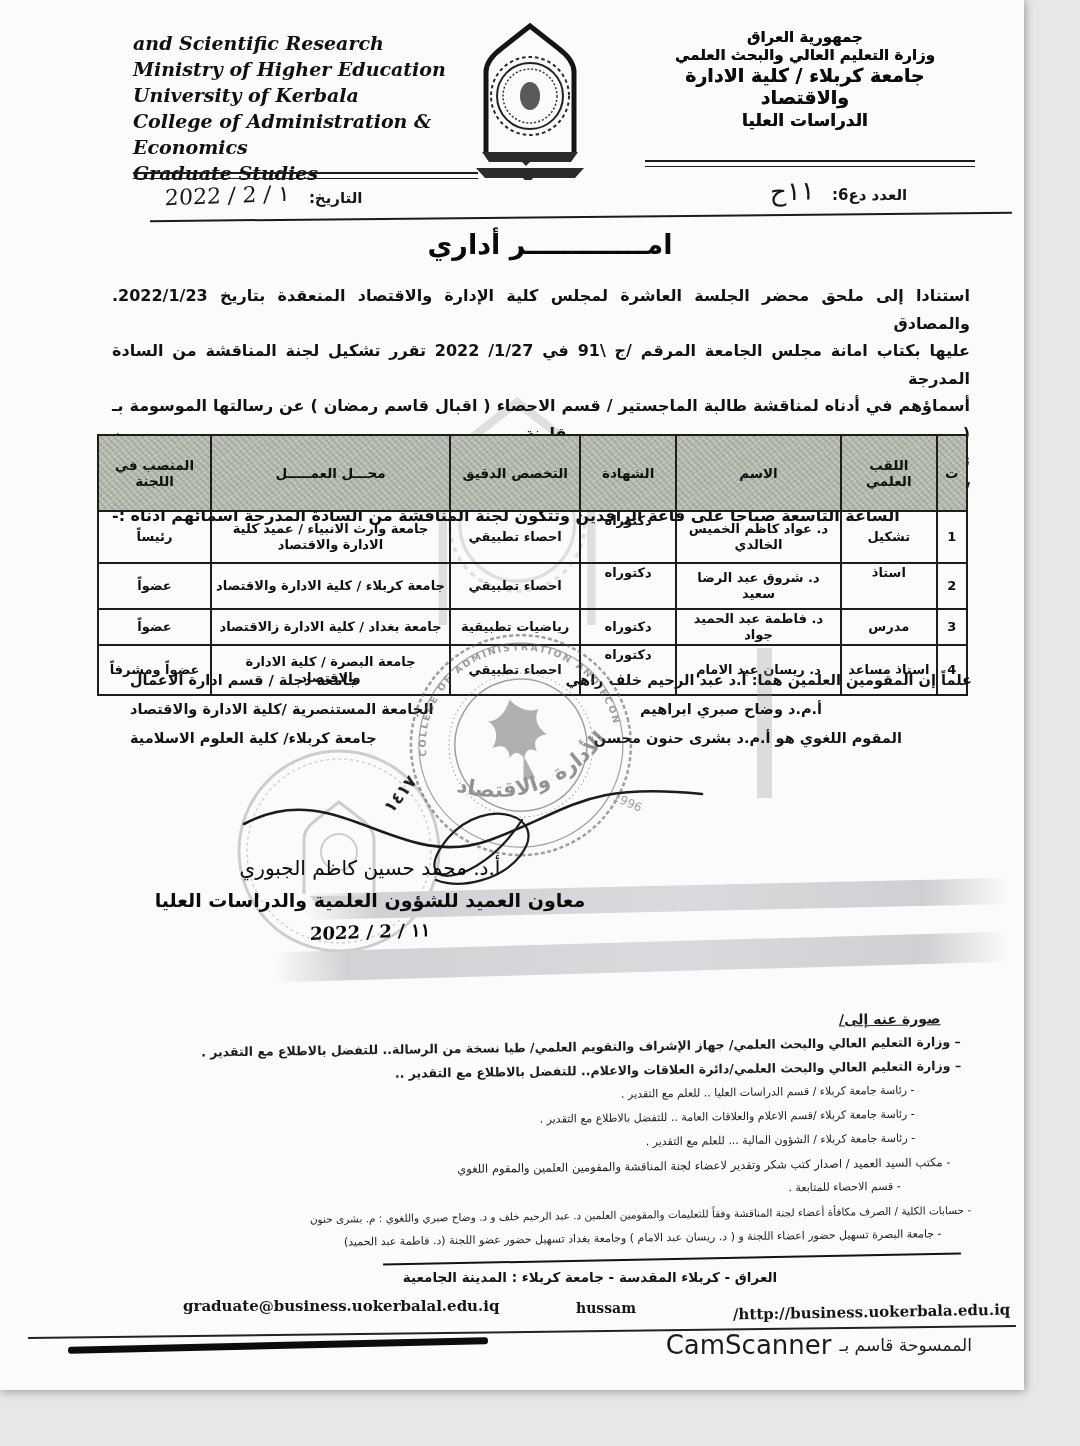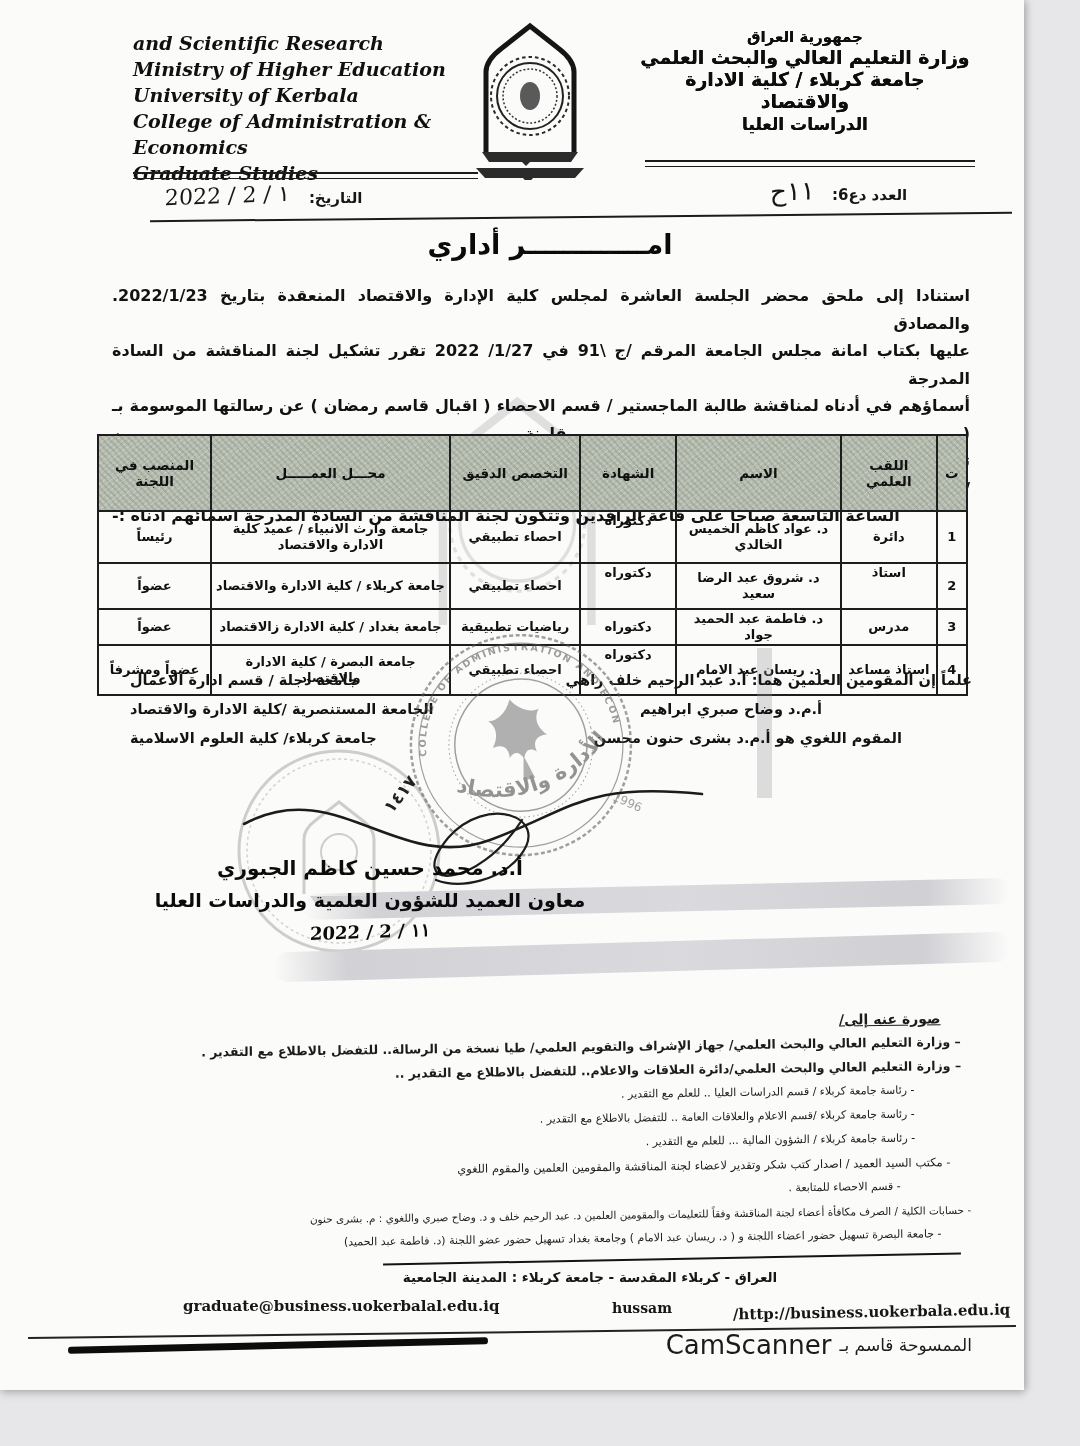--- a/index.html
+++ b/index.html
@@ -15,21 +15,21 @@
     box-shadow:3px 0 7px rgba(0,0,0,.18), 0 4px 8px rgba(0,0,0,.15);
   }
   .abs{position:absolute;}
   
   .hdr-en{left:133px;top:30px;width:350px;font-family:"DejaVu Serif","Liberation Serif",serif;
           font-style:italic;font-weight:bold;font-size:19px;line-height:26px;color:#101010;}
   .rule2{height:4px;border-top:2px solid #1c1c1c;border-bottom:1px solid #1c1c1c;}
   .hdr-ar{left:638px;top:28px;width:334px;text-align:center;direction:rtl;font-weight:bold;color:#0d0d0d;
           text-shadow:0 0 .6px #000;}
   .hdr-ar .l1{font-size:15px;}
-  .hdr-ar .l2{font-size:19px;}
+  .hdr-ar .l2{font-size:15px;}
   .hdr-ar .l3{font-size:19px;}
   .hdr-ar .l4{font-size:17px;letter-spacing:2px;margin-top:2px;}
   .meta{direction:rtl;font-size:15px;font-weight:bold;white-space:nowrap;}
   .hand{font-family:"DejaVu Serif","Liberation Serif",serif;font-weight:normal;font-size:22px;
         display:inline-block;transform:skew(-4deg) rotate(-2deg);letter-spacing:3px;}
   .rule-long{left:150px;top:216px;width:862px;height:0;border-top:2.5px solid #1b1b1b;transform:rotate(-0.55deg);}
   
   .title{left:378px;top:229px;width:344px;text-align:center;direction:rtl;
          font-size:27px;font-weight:bold;color:#0a0a0a;white-space:nowrap;}
   .body-par{left:112px;top:282px;width:858px;direction:rtl;font-size:16px;font-weight:bold;
@@ -59,39 +59,39 @@
   .seal{left:404px;top:628px;opacity:.55;transform:rotate(-14deg);}
   .stamp2{left:232px;top:744px;opacity:.3;}
   .scribble{left:222px;top:762px;}
   .wmark{left:398px;top:392px;opacity:.12;}
   .vband{left:757px;top:648px;width:15px;height:150px;background:rgba(150,150,156,.3);}
   .streak{background:linear-gradient(90deg,rgba(205,205,209,0),#d2d2d6 10%,#dadade 55%,#cfcfd4 88%,rgba(205,205,209,0));border-radius:14px;}
   .streak1{left:303px;top:886px;width:707px;height:26px;transform:rotate(-1.3deg);}
   .streak2{left:273px;top:942px;width:737px;height:30px;transform:rotate(-1.6deg);}
   
   .sig{left:153px;top:856px;width:434px;text-align:center;direction:rtl;color:#0b0b0b;}
-  .sig .nm{font-size:20px;font-weight:bold;}
+  .sig .nm{font-size:20px;font-weight:normal;}
   .sig .tt{font-size:19px;font-weight:bold;margin-top:9px;}
   .sig .dt{font-size:18px;margin-top:10px;font-weight:bold;}
   
   .dist{left:368px;top:1012px;width:602px;direction:rtl;text-align:right;transform:rotate(-0.8deg);color:#1c1c1c;}
   .dist .hd{font-size:14px;font-weight:bold;text-decoration:underline;padding-left:4px;margin-right:28px;margin-bottom:4px;display:inline-block;}
   .dist .it{white-space:nowrap;line-height:24px;}
   .f1{font-size:12.5px;font-weight:bold;padding-right:8px;}
   .f2{font-size:11px;font-weight:500;padding-right:55px;line-height:22px;}
   .f3{font-size:11.5px;font-weight:500;padding-right:20px;line-height:22px;}
   .f4{font-size:11px;font-weight:500;padding-right:70px;line-height:22px;}
   .f5{font-size:10.5px;font-weight:500;padding-right:0;line-height:22px;}
   .f6{font-size:11px;font-weight:500;padding-right:30px;line-height:24px;}
   
   .fline1{left:383px;top:1258px;width:578px;border-top:2.5px solid #141414;transform:rotate(-1.1deg);}
   .faddr{left:330px;top:1269px;width:520px;text-align:center;direction:rtl;font-size:13.5px;font-weight:bold;}
   .fser{font-family:"DejaVu Serif","Liberation Serif",serif;font-weight:bold;}
   .femail{left:183px;top:1297px;font-size:15px;}
-  .fhus{left:612px;top:1300px;font-size:14px;}
+  .fhus{left:576px;top:1300px;font-size:14px;}
   .furl{right:14px;top:1303px;font-size:15px;transform:rotate(-1deg);}
   .fline2{left:28px;top:1331px;width:988px;border-top:2.5px solid #222;transform:rotate(-0.7deg);}
   .fbar{left:68px;top:1342px;width:420px;height:7px;background:#0c0c0c;border-radius:3px;transform:rotate(-1.3deg);}
   .cams{right:52px;top:1330px;direction:rtl;display:flex;align-items:center;gap:8px;color:#1b1b1b;}
   .cams .ar{font-size:17px;}
   .cams .en{font-size:26px;font-family:"DejaVu Sans","Liberation Sans",sans-serif;direction:ltr;}
 </style>
 </head>
 <body>
 
@@ -165,21 +165,21 @@
       <th>ت</th>
       <th>اللقب العلمي</th>
       <th>الاسم</th>
       <th class="top">الشهادة</th>
       <th>التخصص الدقيق</th>
       <th>محـــل العمـــــل</th>
       <th>المنصب في اللجنة</th>
     </tr>
     <tr class="r1">
       <td>1</td>
-      <td>دائرة</td>
+      <td>تشكيل</td>
       <td>د. عواد كاظم الخميس الخالدي</td>
       <td style="vertical-align:top;">دكتوراه</td>
       <td>احصاء تطبيقي</td>
       <td>جامعة وارث الانبياء / عميد كلية الادارة والاقتصاد</td>
       <td>رئيساً</td>
     </tr>
     <tr class="r2">
       <td>2</td>
       <td style="vertical-align:top;">استاذ</td>
       <td>د. شروق عبد الرضا سعيد</td>

